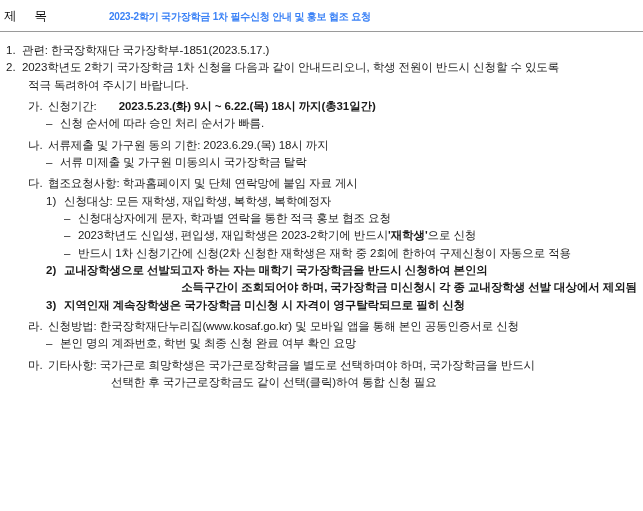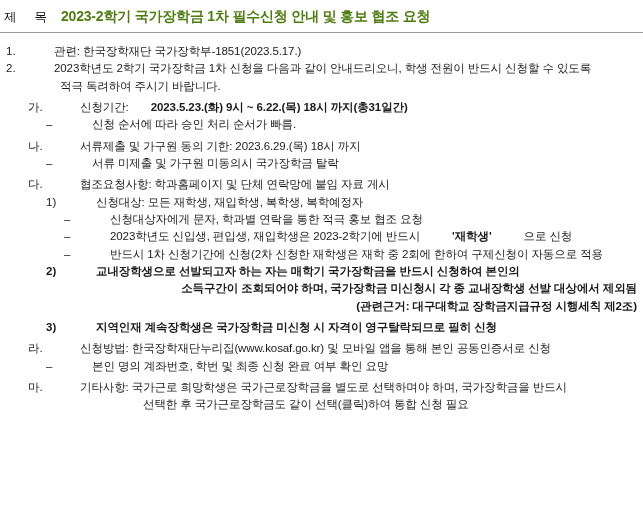--- a/index.html
+++ b/index.html
@@ -35,24 +35,25 @@
     color: #111;
     margin-right: 18px;
   }
   .title-label-2 {
     font-size: 12.5px;
     font-weight: 400;
     color: #111;
     margin-right: 14px;
   }
   .title-text {
-    font-size: 14px;
+    font-size: 10px;
     font-weight: 700;
-    color: #4d7c0f;
+    color: #3b82f6;
     letter-spacing: -0.2px;
+    margin-left: 48px;
   }
   .rule {
     border: none;
     border-top: 1px solid #9a9a9a;
     margin: 6px 0 0 0;
     width: 643px;
   }
   .body {
     padding: 10px 6px 0 6px;
   }
@@ -67,21 +68,20 @@
     flex: 0 0 auto;
     text-align: left;
     font-size: 11.5px;
     color: #1a1a1a;
   }
   .txt {
     flex: 0 1 auto;
     font-size: 11.5px;
     color: #1a1a1a;
     letter-spacing: -0.1px;
-    margin-left: 32px;
   }
   
   .lvl0 { padding-left: 0px; }
   .lvl1 { padding-left: 22px; }
   .lvl2 { padding-left: 40px; }
   .lvl3 { padding-left: 58px; }
   .cont3 { padding-left: 80px; justify-content: flex-end; }
   .cont4 { padding-left: 98px; }
   .cont5 { padding-left: 105px; text-align: center; }
 
@@ -164,23 +164,20 @@
       <span class="txt">반드시 1차 신청기간에 신청(2차 신청한 재학생은 재학 중 2회에 한하여 구제신청이 자동으로 적용</span>
     </div>
 
     <div class="line lvl2">
       <span class="marker marker-w18 b">2)</span>
       <span class="txt b">교내장학생으로 선발되고자 하는 자는 매학기 국가장학금을 반드시 신청하여 본인의</span>
     </div>
     <div class="line cont3">
       <span class="txt b">소득구간이 조회되어야 하며, 국가장학금 미신청시 각 종 교내장학생 선발 대상에서 제외됨</span>
     </div>
-    <div class="line cont3 sp">
-      <span class="txt b">(관련근거:  대구대학교 장학금지급규정 시행세칙 제2조)</span>
-    </div>
 
     <div class="line lvl2 sp">
       <span class="marker marker-w18 b">3)</span>
       <span class="txt b">지역인재 계속장학생은 국가장학금 미신청 시 자격이 영구탈락되므로 필히 신청</span>
     </div>
 
     <div class="line lvl1">
       <span class="marker marker-w20">라.</span>
       <span class="txt">신청방법: 한국장학재단누리집(www.kosaf.go.kr) 및 모바일 앱을 통해 본인 공동인증서로 신청</span>
     </div>

